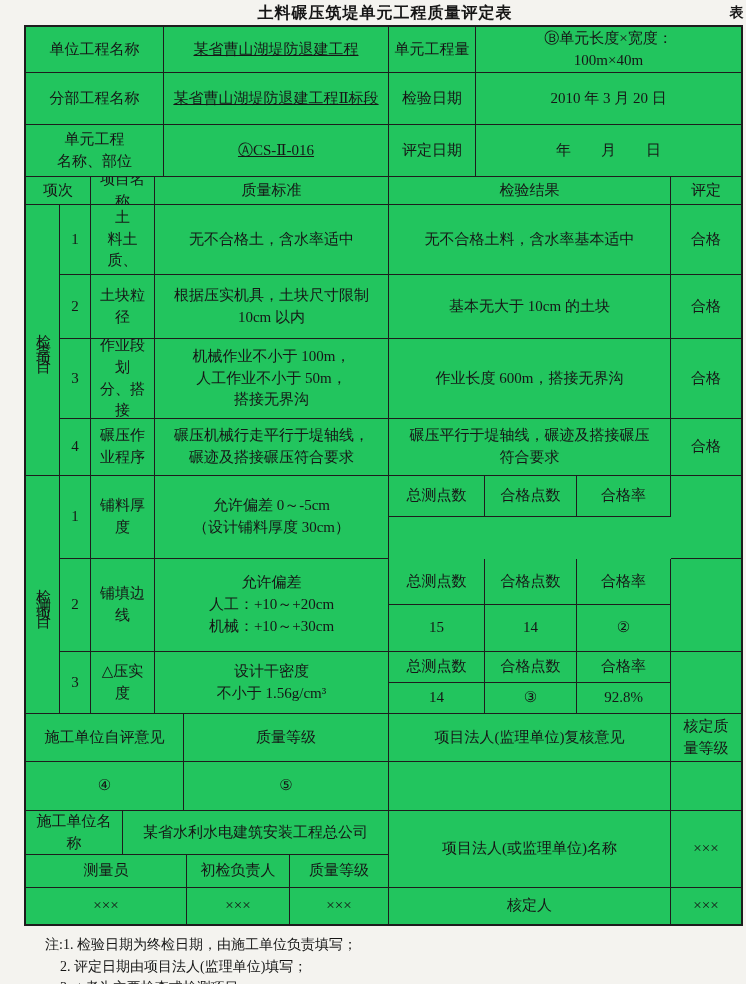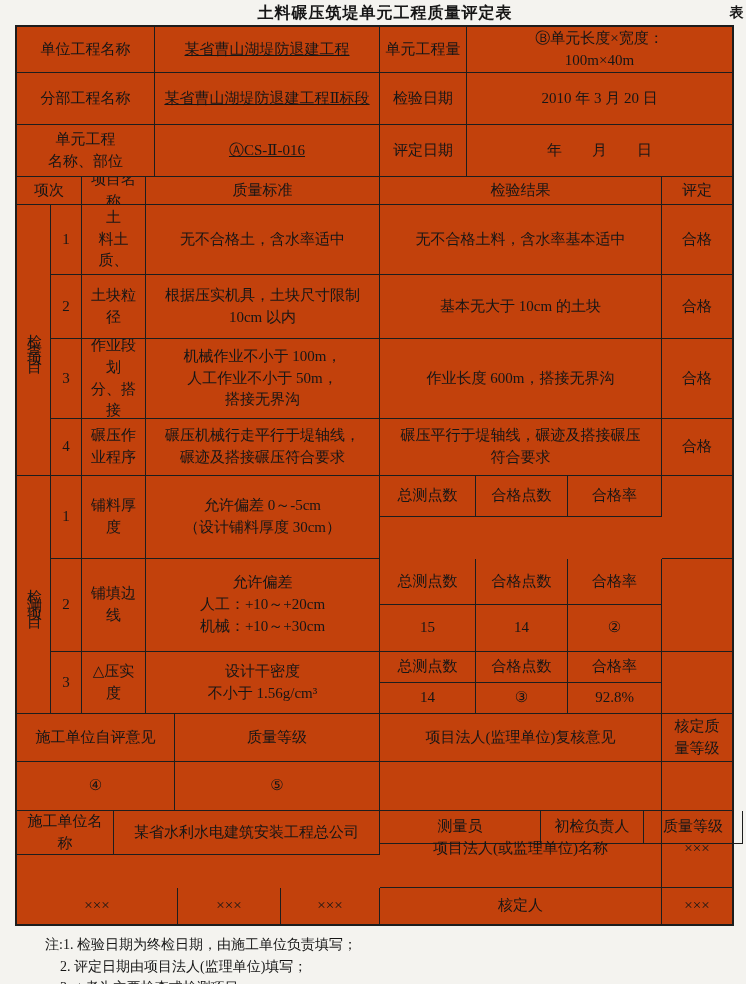--- a/index.html
+++ b/index.html
@@ -11,44 +11,44 @@
     overflow:hidden;
   }
   .page{position:relative;width:746px;height:984px;padding-left:12px;}
   .title-bar{position:relative;height:22px;padding-top:3px;}
   .doc-title{
     text-align:center;font-size:16px;font-weight:bold;letter-spacing:1px;
   }
   .table-no{position:absolute;right:4px;top:4px;font-size:14px;font-weight:bold;}
   .tbl{
     box-sizing:border-box;
-    width:719px;margin-left:3px;
+    width:719px;margin-left:12px;
     border:2px solid #1d1d1d;
-    background:#c2410c;
+    background:#22c55e;
     font-size:15px;line-height:1.45;
   }
   .row{display:flex;}
   .cell{
     box-sizing:border-box;
     border-right:1px solid #1d1d1d;
     border-bottom:1px solid #1d1d1d;
     display:flex;align-items:center;justify-content:center;
     text-align:center;white-space:pre-line;
     padding:1px 4px;overflow:hidden;
   }
   .last{border-right:none;}
   .nb{border-bottom:none;}
   .group{display:flex;}
   .gbody{display:flex;flex-direction:column;}
   .vlabel{
     writing-mode:vertical-lr;text-orientation:upright;
     letter-spacing:9px;padding:2px 0;
   }
   .sub{display:flex;flex-direction:column;}
-  .colwrap{display:flex;}
+  .colwrap{display:flex;flex-direction:column;}
   
   .w34{width:34px;flex:none;} .w31{width:31px;flex:none;} .w64{width:64px;flex:none;}
   .w65{width:65px;flex:none;} .w70{width:70px;flex:none;} .w87{width:87px;flex:none;}
   .w92{width:92px;flex:none;} .w94{width:94px;flex:none;} .w96{width:96px;flex:none;}
   .w97{width:97px;flex:none;} .w99{width:99px;flex:none;} .w103{width:103px;flex:none;}
   .w138{width:138px;flex:none;} .w158{width:158px;flex:none;} .w161{width:161px;flex:none;}
   .w205{width:205px;flex:none;} .w225{width:225px;flex:none;text-decoration:underline;} .w234{width:234px;flex:none;}
   .w265{width:265px;flex:none;} .w266{width:266px;flex:none;} .w282{width:282px;flex:none;}
   .w363{width:363px;flex:none;}
   .notes{margin:8px 0 0 33px;font-size:14px;line-height:1.55;}

